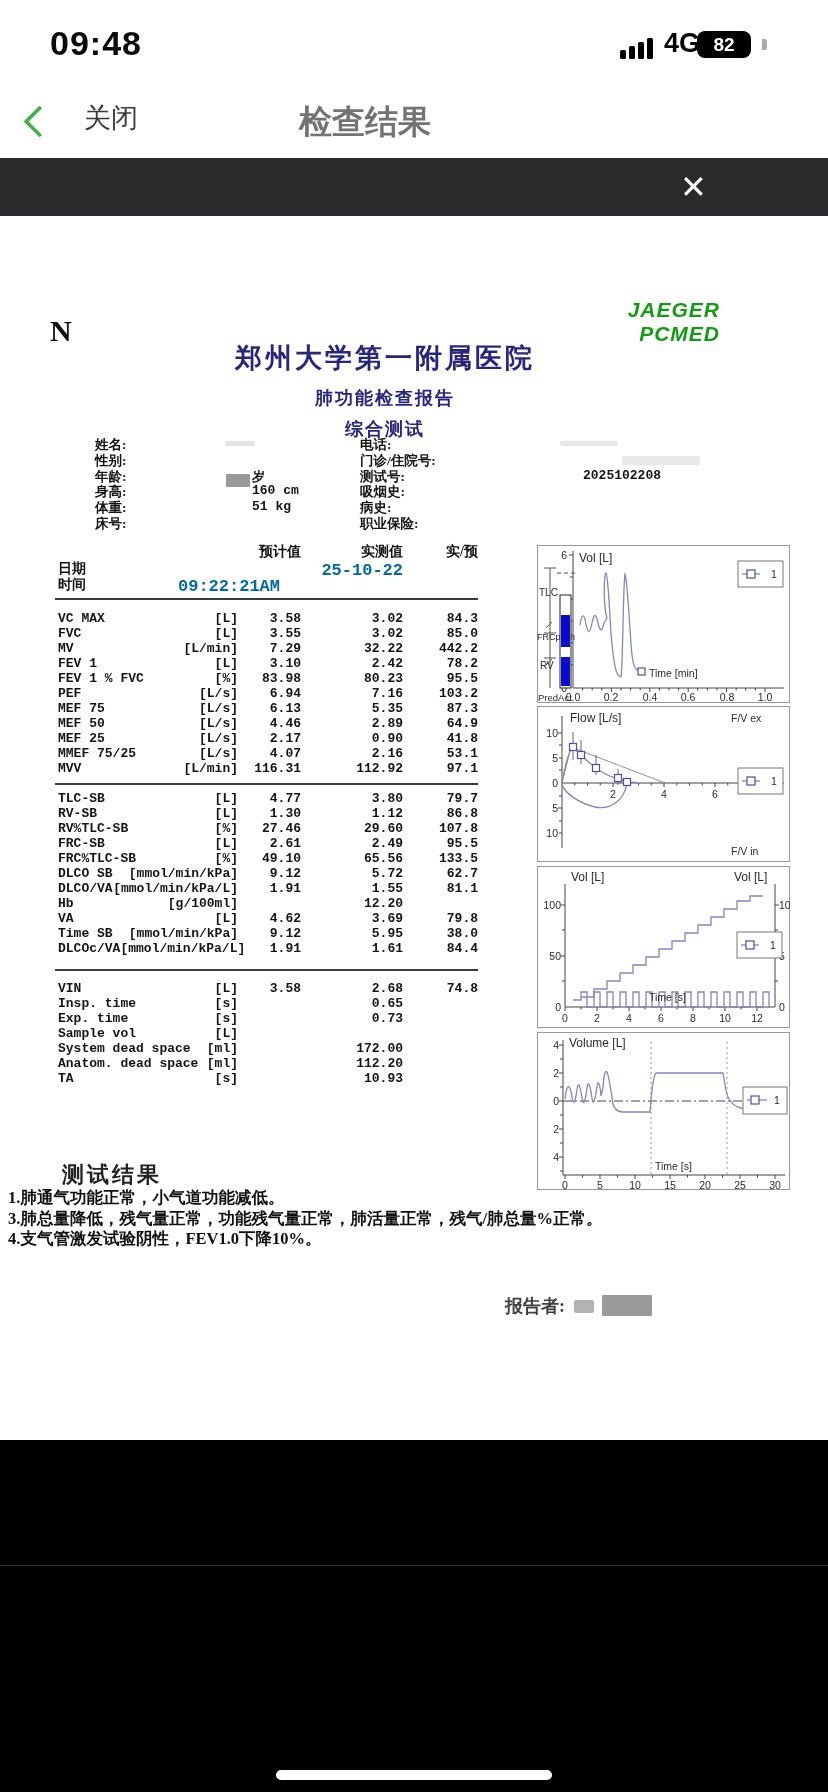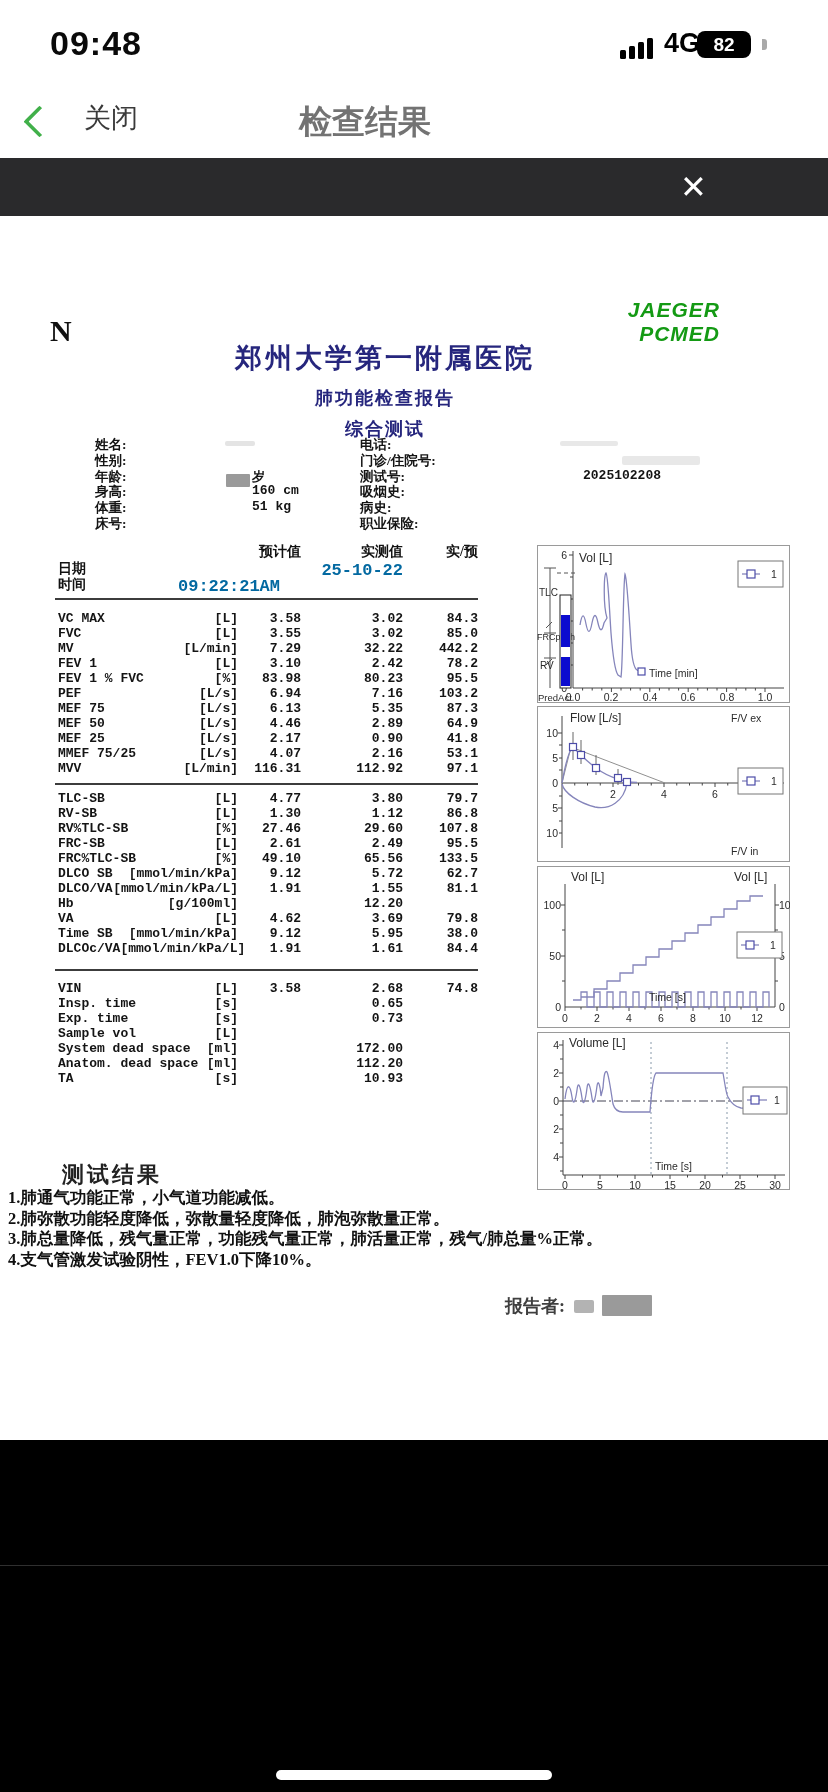--- a/index.html
+++ b/index.html
@@ -379,21 +379,20 @@
         <span class="tpred"></span>
         <span class="tmeas">10.93</span>
         <span class="tratio"></span>
       </div>
     </div>
 
   <div class="abs resh">测试结果</div>
   <div class="abs concl">
 
   <div>1.肺通气功能正常，小气道功能减低。</div>
-      <div>2.肺弥散功能轻度降低，弥散量轻度降低，肺泡弥散量正常。</div>
       <div>3.肺总量降低，残气量正常，功能残气量正常，肺活量正常，残气/肺总量%正常。</div>
       <div>4.支气管激发试验阴性，FEV1.0下降10%。</div>
     </div>
   <div class="abs reporter">报告者:</div>
   <div class="abs smudge" style="left:574px;top:1300px;width:20px;height:13px;background:#b3b3b3"></div>
   <div class="abs redact" style="left:602px;top:1295px;width:50px;height:21px"></div>
 
   <svg class="abs" style="left:537px;top:545px" width="253" height="158">
     <rect class="cbox" x="0.5" y="0.5" width="252" height="157"></rect>
     <line class="ax" x1="36" y1="6" x2="36" y2="143"></line>

